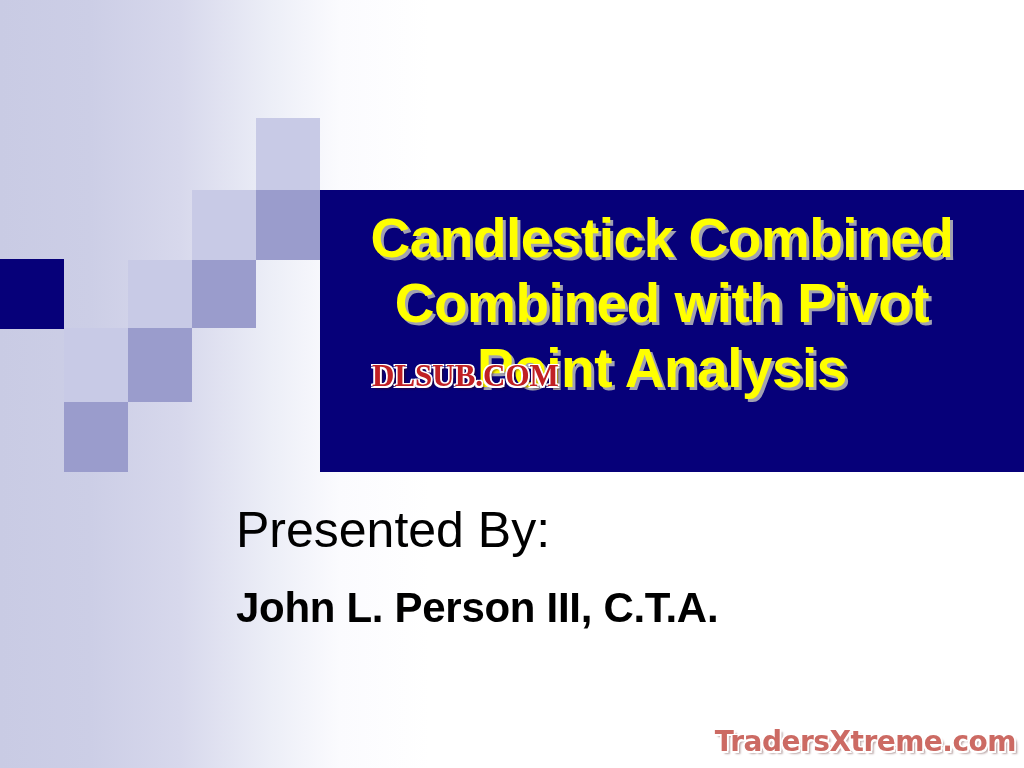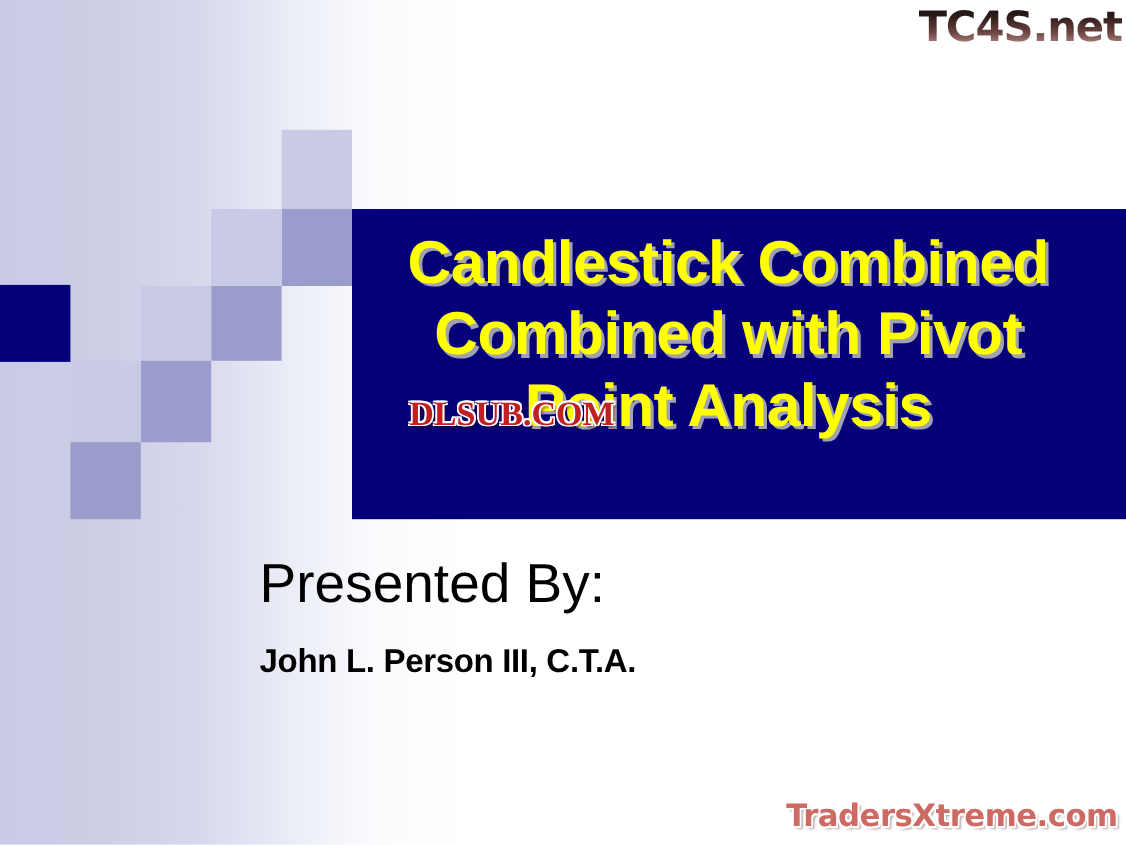--- a/index.html
+++ b/index.html
@@ -70,21 +70,21 @@
     z-index: 6;
   }
   #presented-by {
     font-size: 50px;
     font-weight: normal;
     color: #000000;
     line-height: 1.0;
     margin-bottom: 32px;
   }
   #author-name {
-    font-size: 30px;
+    font-size: 42px;
     font-weight: bold;
     color: #000000;
     line-height: 1.0;
     letter-spacing: -0.3px;
   }
 
   
   #wm-top {
     position: absolute;
     right: 4px;
@@ -169,17 +169,16 @@
     <div class="title-line">Candlestick Combined</div>
     <div class="title-line">Combined with Pivot</div>
     <div class="title-line">Point Analysis</div>
   </div>
 
   <div id="presenter-block">
     <div id="presented-by">Presented By:</div>
     <div id="author-name">John L. Person III, C.T.A.</div>
   </div>
 
-  <div id="wm-top">TC4S.net</div>
   <div id="wm-center">DLSUB.COM</div>
   <div id="wm-bottom">TradersXtreme.com</div>
 
 </div>
 
 </body></html>

